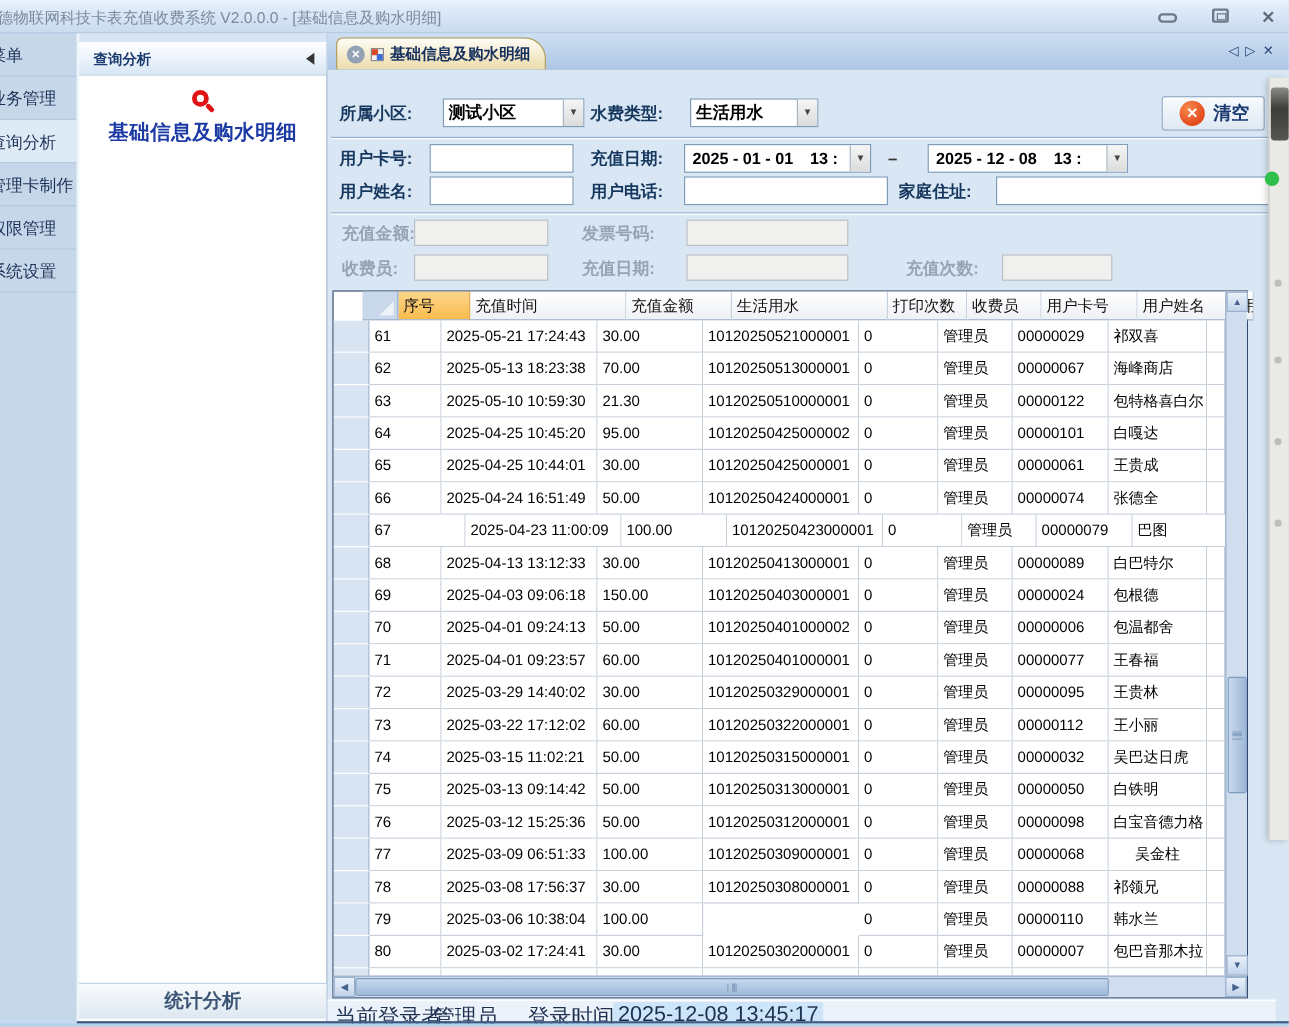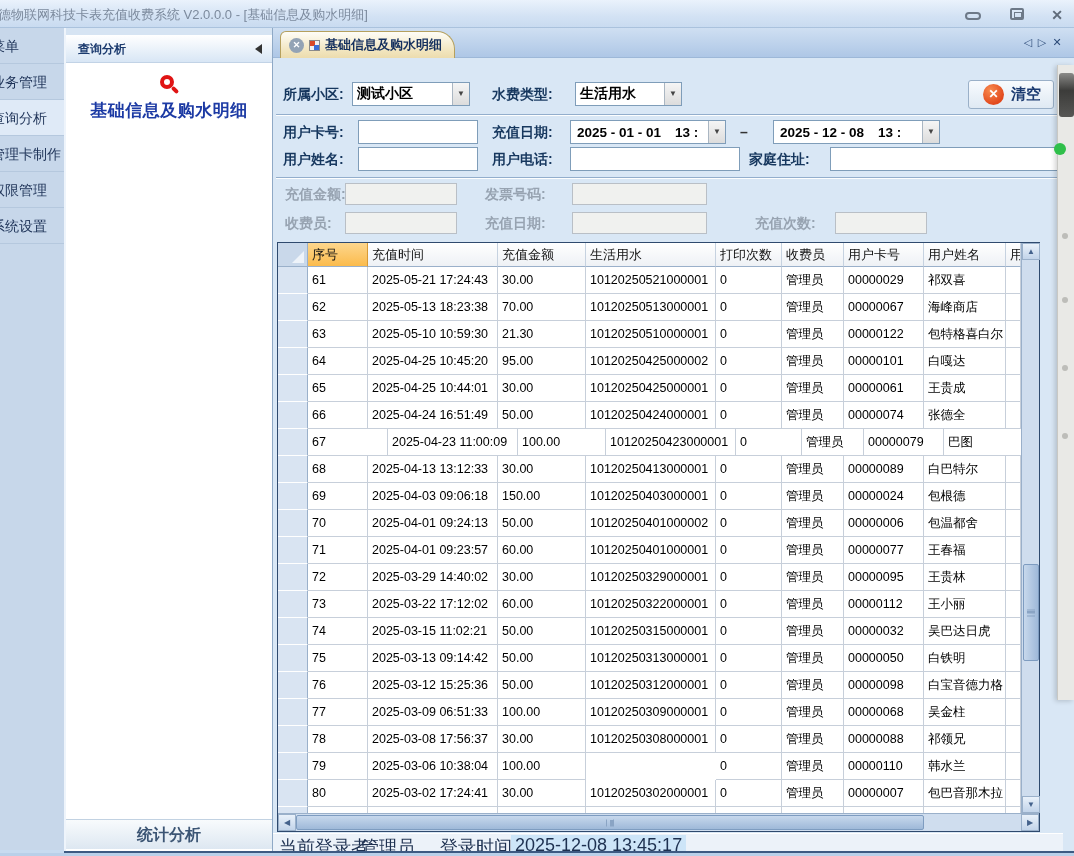--- a/index.html
+++ b/index.html
@@ -75,21 +75,21 @@
   .range-dash { position:absolute; font-size:14px; font-weight:bold; color:#333; }
   .sep { position:absolute; left:3px; right:6px; height:2px; border-top:1px solid #93aecc; border-bottom:1px solid #fdfefe; }
   .clear-btn { position:absolute; height:29px; display:flex; align-items:center; gap:7px; padding:0 12px 0 14px;
     background:linear-gradient(#f8fbfe,#dfe9f3); border:1px solid #9ab0c8; border-radius:3px; }
   .clear-icon { width:21px; height:21px; border-radius:50%; background:radial-gradient(circle at 35% 30%,#f88a4e,#e2491d 70%);
     color:#fff; font-size:12px; font-weight:bold; text-align:center; line-height:21px; flex:0 0 auto; }
   .clear-label { font-size:15px; font-weight:bold; color:#1b3a70; }
 
   
   .grid { position:absolute; left:4px; top:214px; width:763px; height:590px; border:1px solid #2f4a6e; background:#fff; }
-  .grid-head { display:flex; height:24px; }
+  .grid-head { display:flex; height:24px;padding-left:24px; }
   .gh-cell { background:linear-gradient(#ffffff,#eef1f5); border-right:1px solid #c6d2e0; border-bottom:1px solid #9ab0ca;
     font-size:13px; color:#111; padding-left:4px; line-height:23px; white-space:nowrap; overflow:hidden; flex:0 0 auto; }
   .gh-cell.seq { background:linear-gradient(#fdd68d,#fbbb4c); border-right:1px solid #d89a34; }
   .gh-sel { position:relative; background:#c9d8ea; border-right:1px solid #9ab0ca; border-bottom:1px solid #9ab0ca; flex:0 0 auto; }
   .gh-sel .tri { position:absolute; right:3px; bottom:3px; width:0; height:0;
     border-left:12px solid transparent; border-bottom:12px solid #eef3f9; }
   .grid-rows { position:relative; height:546px; overflow:hidden; }
   .g-row { display:flex; height:27px; }
   .g-sel { background:#d9e4f2; border-right:1px solid #9ab0ca; border-bottom:1px solid #fff; flex:0 0 auto; }
   .g-cell { background:#fff; border-right:1px solid #c7cfda; border-bottom:1px solid #c7cfda;
@@ -166,21 +166,21 @@
         <span class="tab-close-icon">✕</span>
         <span class="tab-win-icon"></span>
         <span class="tab-label">基础信息及购水明细</span>
       </div>
       <span class="tabnav" style="left:749px;">◁</span>
       <span class="tabnav" style="left:763px;">▷</span>
       <span class="tabnav" style="left:778px;">✕</span>
     </div>
 
     <span class="flabel" style="left:10px; top:58px;">所属小区:</span>
-    <div class="combo" style="left:79px; top:54px; width:118px;">
+    <div class="combo" style="left:96px; top:54px; width:118px;">
       <span class="val">测试小区</span>
       <span class="drop-btn">▼</span>
     </div>
     <span class="flabel" style="left:219px; top:58px;">水费类型:</span>
     <div class="combo" style="left:302px; top:54px; width:107px;">
       <span class="val">生活用水</span>
       <span class="drop-btn">▼</span>
     </div>
     <div class="clear-btn" style="left:695px; top:52px;">
       <span class="clear-icon">✕</span>
@@ -435,21 +435,21 @@
           </div>
           <div class="g-row">
             <div class="g-sel" style="width: 30px;"></div>
             <div class="g-cell" style="width: 60px;">77</div>
             <div class="g-cell" style="width: 130px;">2025-03-09 06:51:33</div>
             <div class="g-cell" style="width: 88px;">100.00</div>
             <div class="g-cell" style="width: 130px;">10120250309000001</div>
             <div class="g-cell" style="width: 66px;">0</div>
             <div class="g-cell" style="width: 62px;">管理员</div>
             <div class="g-cell" style="width: 80px;">00000068</div>
-            <div class="g-cell" style="width: 82px;">吴金柱</div>
+            <div class="g-cell" style="width: 82px; text-align: center;">吴金柱</div>
             <div class="g-cell" style="width: 15px;"></div>
           </div>
           <div class="g-row">
             <div class="g-sel" style="width: 30px;"></div>
             <div class="g-cell" style="width: 60px;">78</div>
             <div class="g-cell" style="width: 130px;">2025-03-08 17:56:37</div>
             <div class="g-cell" style="width: 88px;">30.00</div>
             <div class="g-cell" style="width: 130px;">10120250308000001</div>
             <div class="g-cell" style="width: 66px;">0</div>
             <div class="g-cell" style="width: 62px;">管理员</div>

